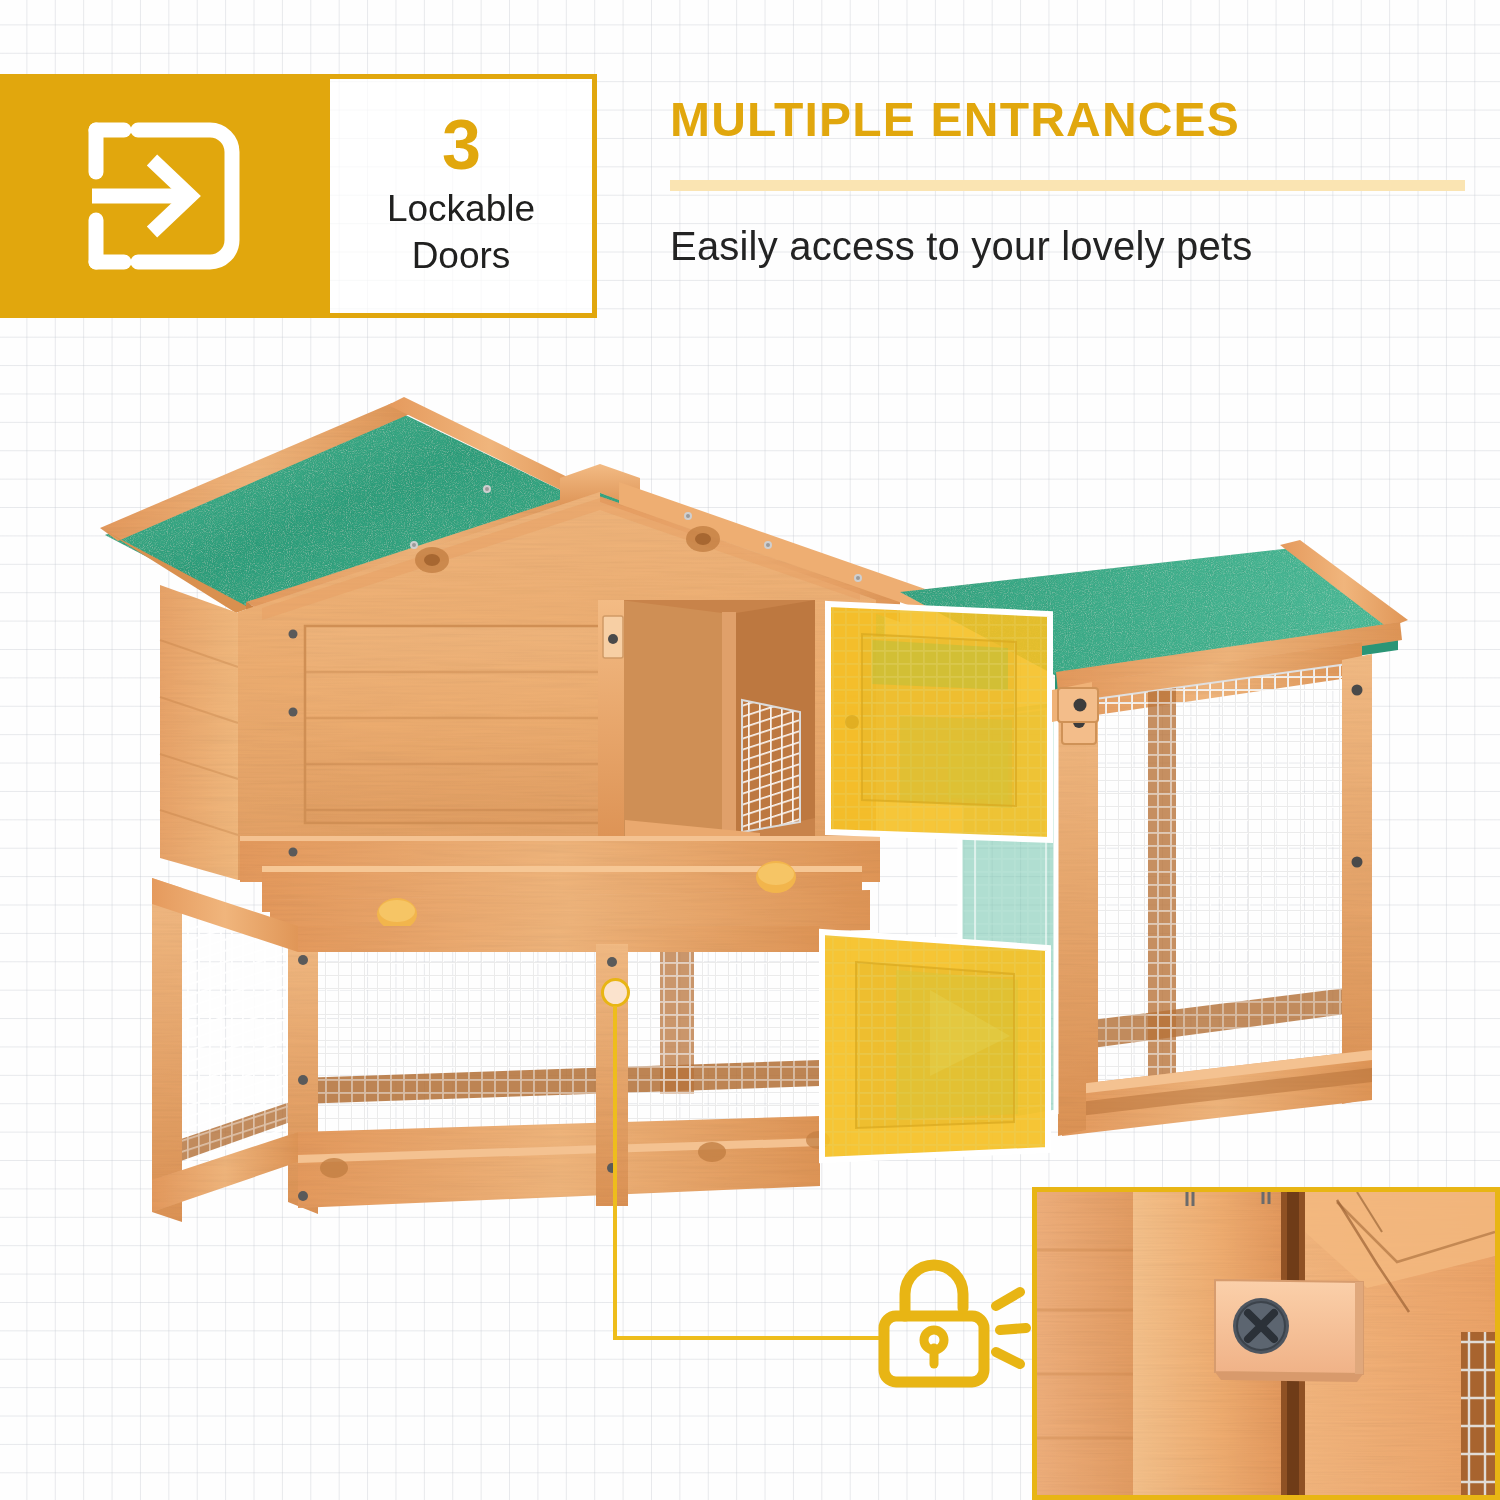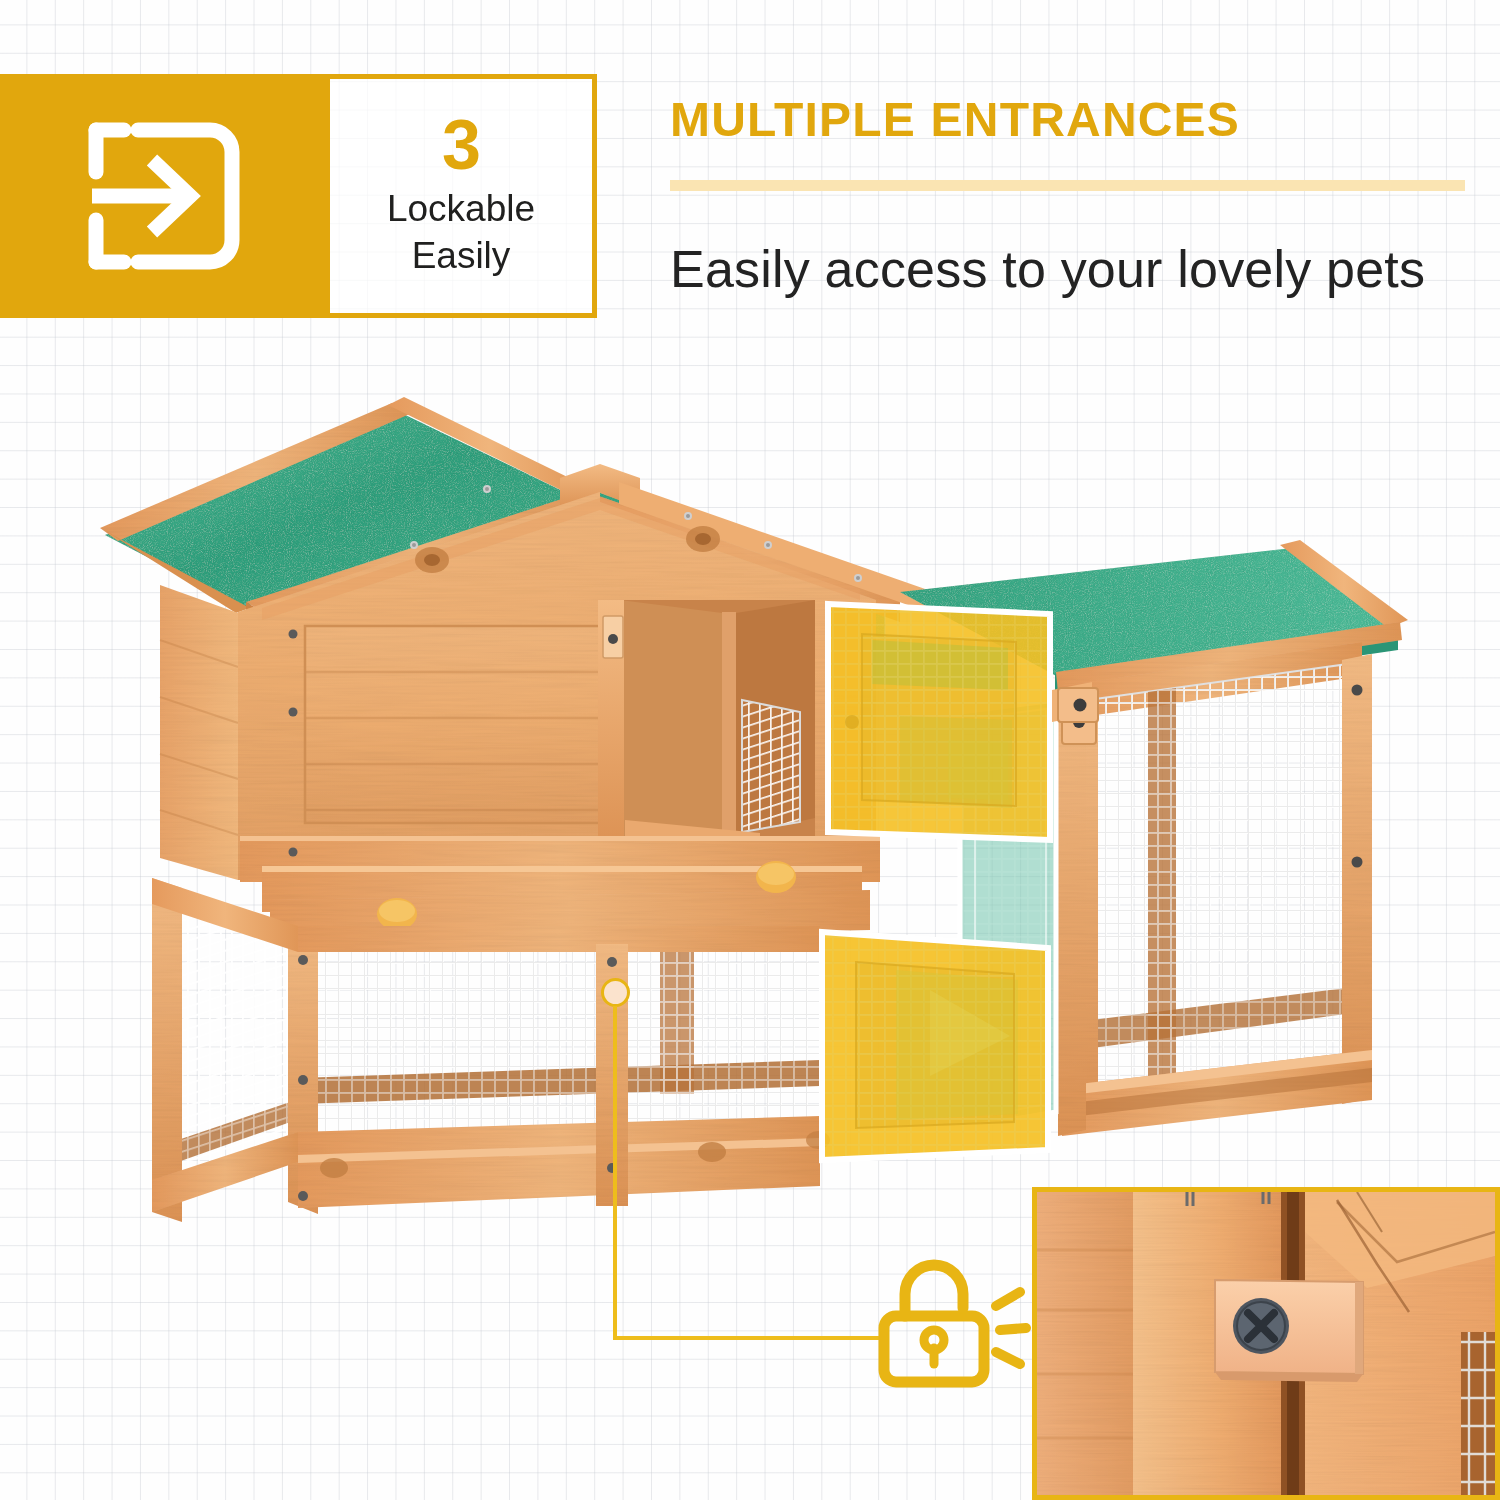--- a/index.html
+++ b/index.html
@@ -38,21 +38,21 @@
   .badge-line{font-size:37px;color:#20201f;line-height:1.28;font-weight:400;}
 
   
   #title-block{position:absolute;left:670px;top:96px;width:800px;}
   #page-title{
     font-size:48px;font-weight:bold;color:#e1a70d;letter-spacing:1.2px;
     line-height:1;margin:0;white-space:nowrap;
   }
   #title-rule{margin-top:36px;height:11px;width:795px;background:#fae4b2;}
   #page-subtitle{
-    margin-top:48px;font-size:52px;color:#232323;font-weight:300;
+    margin-top:33px;font-size:40px;color:#232323;font-weight:300;
     letter-spacing:.2px;white-space:nowrap;
   }
 
   
   #product{position:absolute;left:0;top:0;width:1500px;height:1500px;}
 
   
   #callout-dot{
     position:absolute;left:601px;top:978px;width:29px;height:29px;border-radius:50%;
     background:#fbe3cd;border:3px solid #e8b514;box-sizing:border-box;
@@ -367,21 +367,21 @@
     <path d="M18 146 H46" stroke="#ffffff" stroke-width="15" stroke-linecap="round"></path>
     <path d="M18 14 V56" stroke="#ffffff" stroke-width="15" stroke-linecap="round"></path>
     <path d="M18 104 V146" stroke="#ffffff" stroke-width="15" stroke-linecap="round"></path>
     <path d="M14 80 H108" stroke="#ffffff" stroke-width="15" stroke-linecap="butt"></path>
     <path d="M74 44 L112 80 L74 116" stroke="#ffffff" stroke-width="15" stroke-linecap="butt" stroke-linejoin="miter"></path>
   </svg>
 
   <div id="badge-box">
     <div id="badge-count">3</div>
     <div class="badge-line">Lockable</div>
-    <div class="badge-line">Easily</div>
+    <div class="badge-line">Doors</div>
   </div>
 
   <div id="title-block">
     <div id="page-title">MULTIPLE ENTRANCES</div>
     <div id="title-rule"></div>
     <div id="page-subtitle">Easily access to your lovely pets</div>
   </div>
 
   <div id="callout-dot"></div>
   <div id="callout-v"></div>

